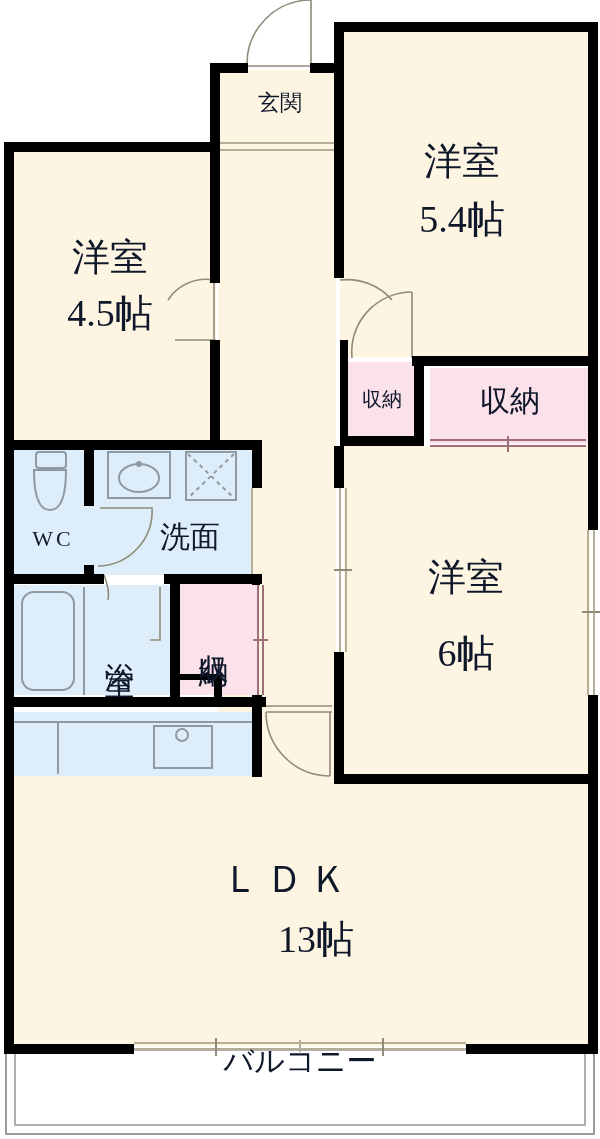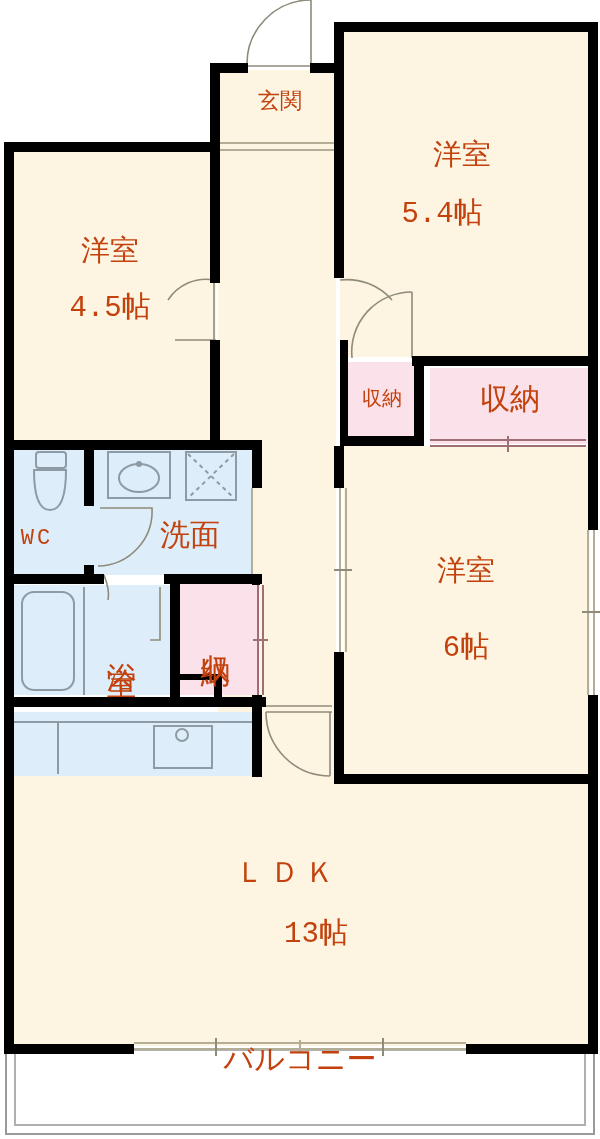--- a/index.html
+++ b/index.html
@@ -1,21 +1,21 @@
 <!DOCTYPE html>
 <html><head>
   <meta charset="utf-8">
   <style>
     html, body { margin: 0; padding: 0; background: #ffffff; }
     body { width: 600px; height: 1139px; position: relative; overflow: hidden;
            font-family: "DejaVu Sans", "Liberation Sans", sans-serif; }
     #plan { position: absolute; left: 0; top: 0; width: 600px; height: 1139px; }
-    .lbl { position: absolute; color: #c2410c; text-align: center; line-height: 1.15;
-           font-family: Liberation Mono, monospace; white-space: nowrap; }
-    .big { font-size: 29px; }
+    .lbl { position: absolute; color: #0f172a; text-align: center; line-height: 1.15;
+           font-family: Liberation Serif, serif; white-space: nowrap; }
+    .big { font-size: 38px; }
     .mid { font-size: 30px; }
     .sm  { font-size: 22px; }
     .vert { writing-mode: vertical-rl; letter-spacing: 4px; }
   </style>
 </head>
 <body>
 
 <svg id="plan" viewBox="0 0 600 1139" xmlns="http://www.w3.org/2000/svg">
 
   <g>
@@ -182,32 +182,32 @@
     <rect x="4" y="697" width="262" height="10"></rect>
 
     <rect x="4" y="1044" width="130" height="10"></rect>
     <rect x="466" y="1044" width="132" height="10"></rect>
   </g>
 </svg>
 
 <div class="lbl sm" style="left:234px; top:90px; width:92px;">玄関</div>
 
 <div class="lbl big" style="left:392px; top:140px; width:140px;">洋室</div>
-<div class="lbl big" style="left:362px; top:198px; width:160px;">5.4帖</div>
+<div class="lbl big" style="left:382px; top:198px; width:160px;">5.4帖</div>
 
 <div class="lbl big" style="left:40px; top:236px; width:140px;">洋室</div>
 <div class="lbl big" style="left:30px; top:292px; width:160px;">4.5帖</div>
 
 <div class="lbl sm" style="left:346px; top:388px; width:72px; font-size:20px;">収納</div>
 <div class="lbl mid" style="left:430px; top:384px; width:160px;">収納</div>
 
 <div class="lbl big" style="left:396px; top:556px; width:140px;">洋室</div>
 <div class="lbl big" style="left:396px; top:632px; width:140px;">6帖</div>
 
-<div class="lbl sm" style="left:0; top:526px; width:74px; letter-spacing:3px;">WC</div>
+<div class="lbl sm" style="left:16px; top:526px; width:74px; letter-spacing:3px;">WC</div>
 <div class="lbl mid" style="left:140px; top:520px; width:100px;">洗面</div>
 
 <div class="lbl mid vert" style="left:102px; top:598px; height:90px;">浴室</div>
 <div class="lbl mid vert" style="left:196px; top:592px; height:84px;">収納</div>
 
 <div class="lbl big" style="left:188px; top:858px; width:200px; letter-spacing:6px;">ＬＤＫ</div>
 <div class="lbl big" style="left:236px; top:918px; width:160px;">13帖</div>
 
 <div class="lbl mid" style="left:180px; top:1044px; width:240px;">バルコニー</div>
 

